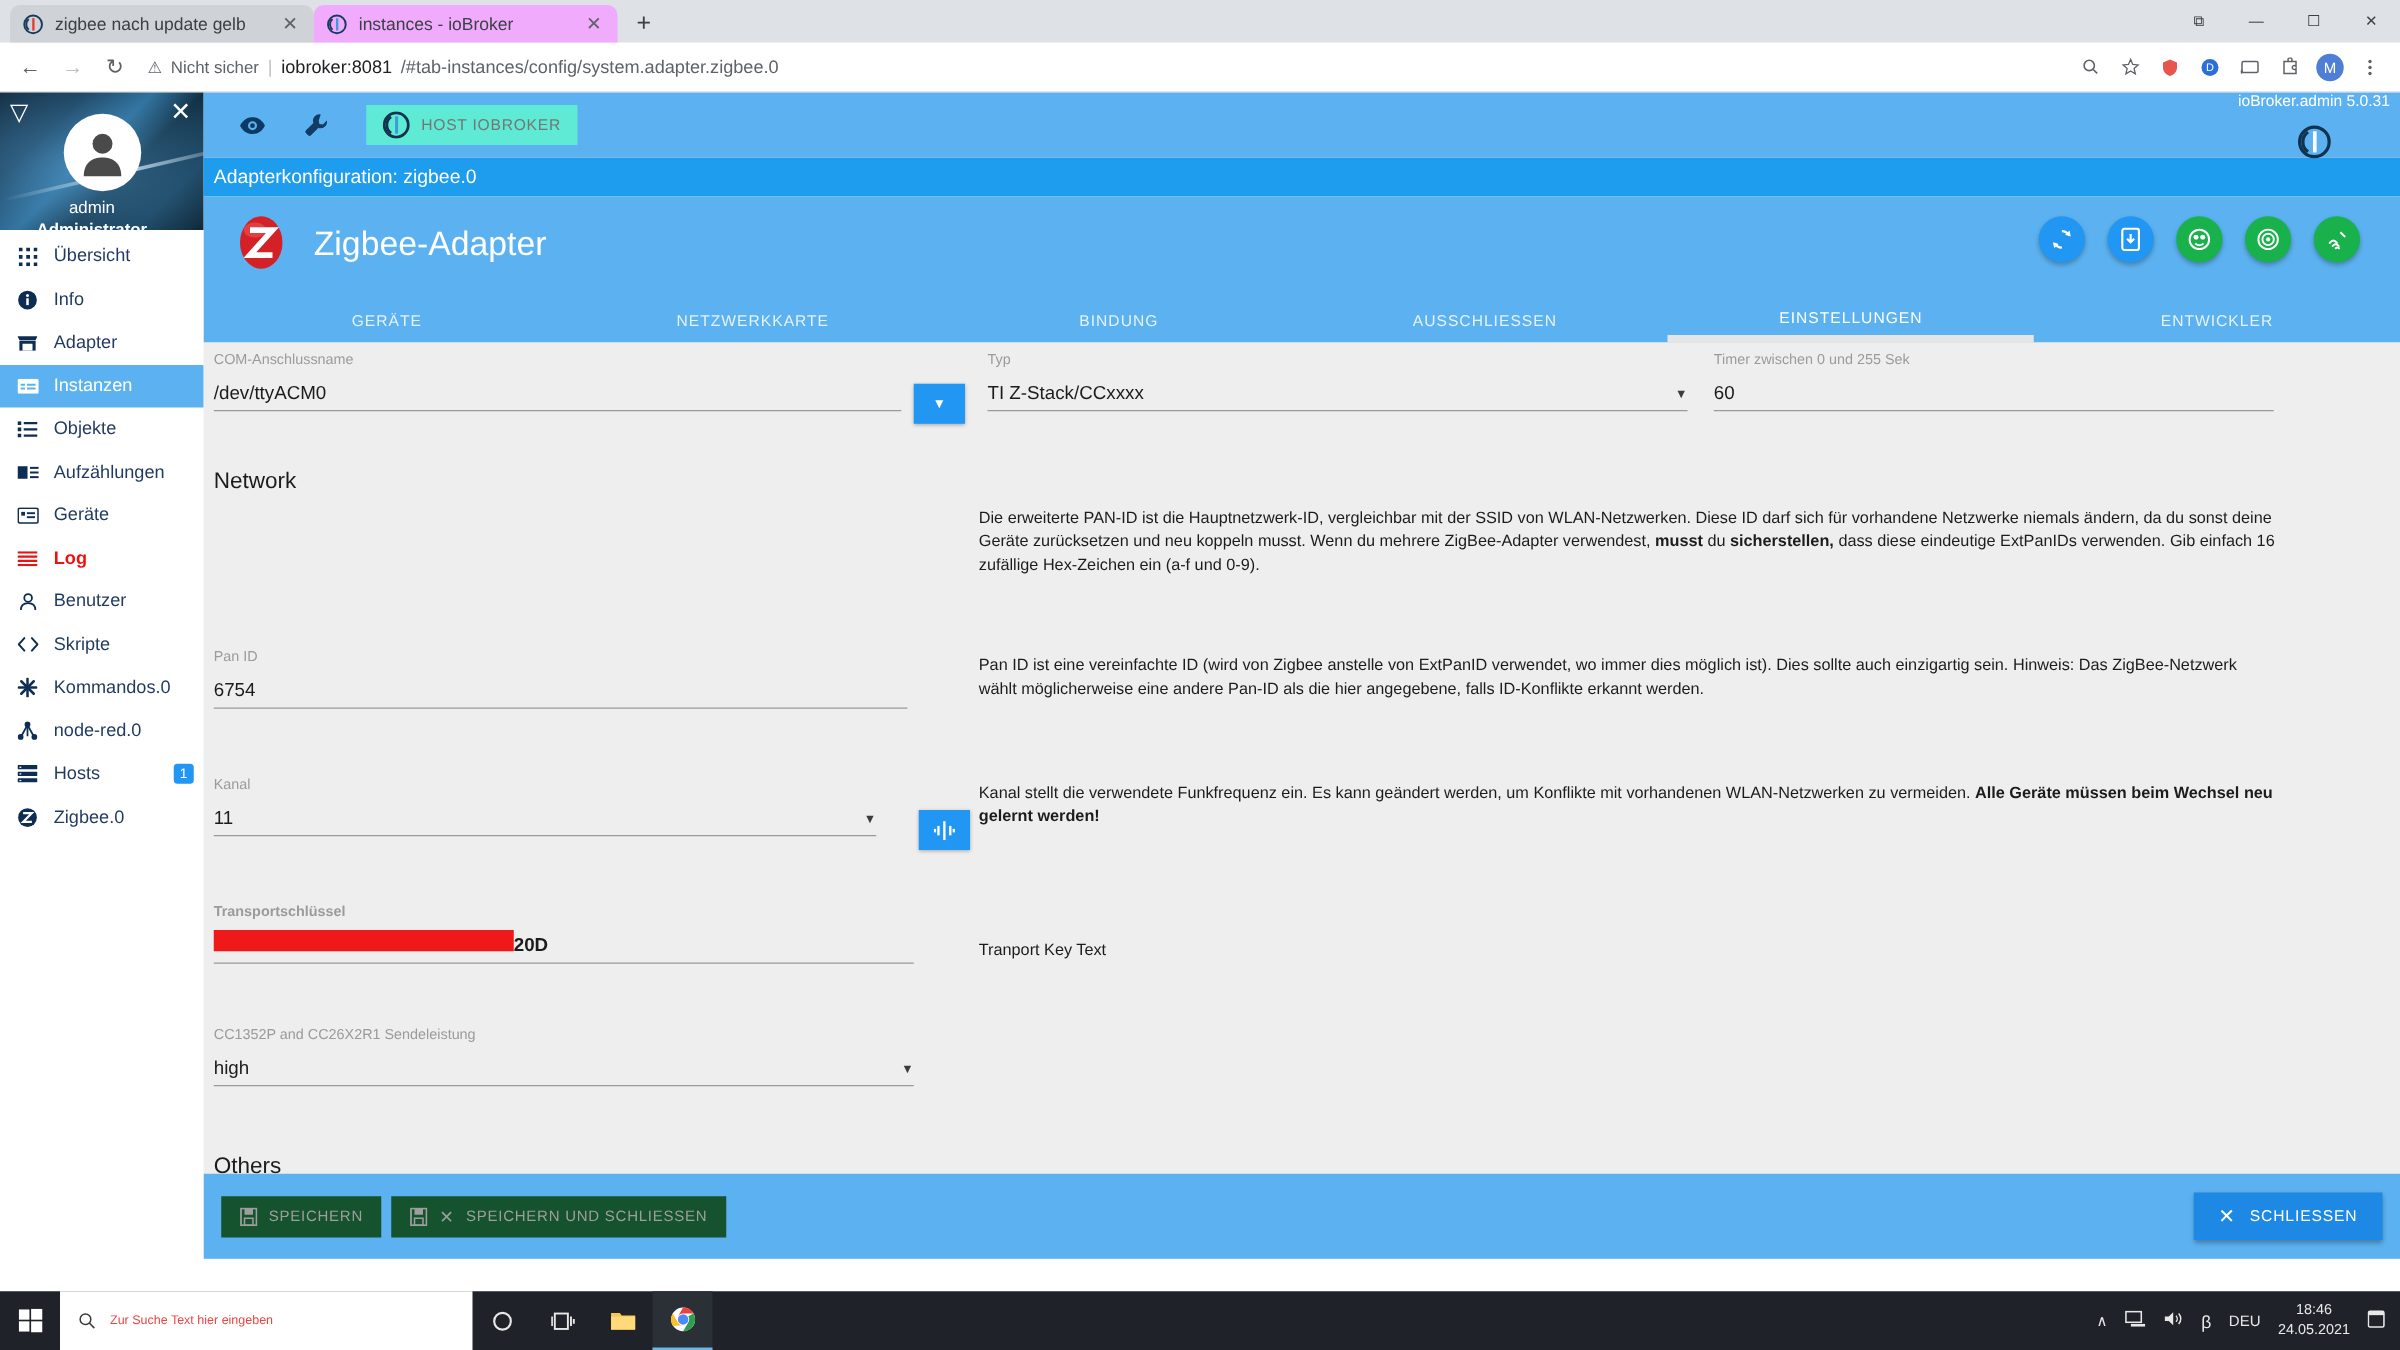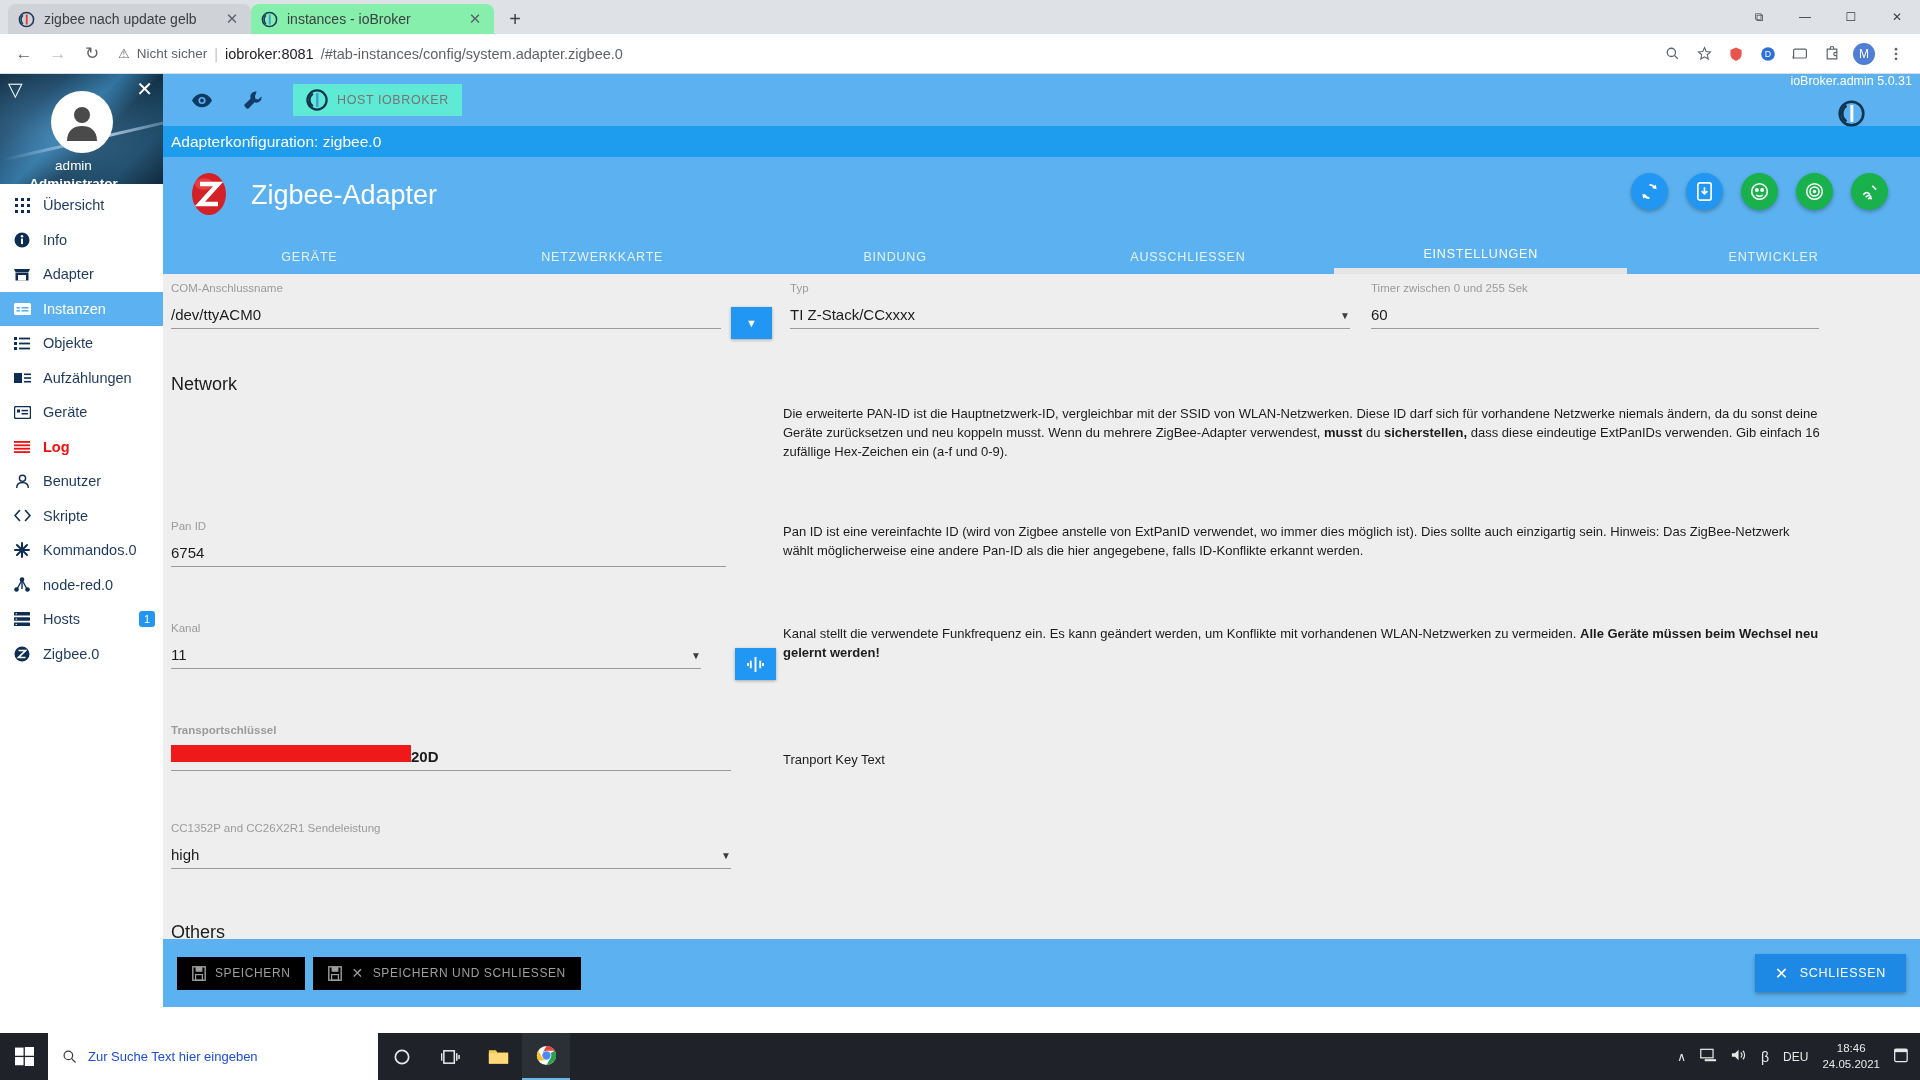--- a/index.html
+++ b/index.html
@@ -22,21 +22,21 @@
   .win-btn {
     width: 46px; height: 32px; display: flex; align-items: center;
     justify-content: center; font-size: 12px; color: #3c4043;
   }
   .tab {
     height: 30px; width: 243px; display: flex; align-items: center;
     padding: 0 10px; border-radius: 8px 8px 0 0; gap: 9px;
     font-size: 14px; color: #3c4043; position: relative;
   }
   .tab.inactive { background: #cfd2d6; }
-  .tab.active { background: #86efac; }
+  .tab.active { background: #f0abfc; }
   .tab-favicon { width: 17px; height: 17px; flex: 0 0 17px; position: relative; }
   .tab-title {
     flex: 1; white-space: nowrap; overflow: hidden;
     text-overflow: ellipsis; font-size: 14px;
   }
   .tab-close { font-size: 15px; color: #5f6368; width: 18px; text-align: center; }
   .newtab-btn {
     width: 30px; height: 30px; display: flex; align-items: center;
     justify-content: center; font-size: 20px; color: #3c4043; margin-left: 6px;
   }
@@ -202,21 +202,21 @@
   .desc {
     font-size: 13px; color: #1c1c1c; line-height: 1.48;
   }
   .desc b { font-weight: bold; }
 
   .bottombar {
     position: absolute; left: 0; right: 0; bottom: 0; height: 68px;
     background: #5cb2f0; display: flex; align-items: center; padding: 0 14px;
   }
   .btn-flat {
-    height: 33px; background: #000000; color: #9e9e9e; display: flex;
+    height: 33px; background: #14532d; color: #9e9e9e; display: flex;
     align-items: center; gap: 9px; padding: 0 15px; font-size: 12px;
     letter-spacing: .6px;
   }
   .btn-close-c {
     margin-left: auto; height: 38px; background: #1e88e5; color: #fff;
     display: flex; align-items: center; gap: 11px; padding: 0 20px;
     font-size: 12.5px; letter-spacing: .7px; box-shadow: 0 2px 4px rgba(0,0,0,.3);
   }
 
   
@@ -224,21 +224,21 @@
     position: absolute; left: 0; bottom: 0; width: 1920px; height: 47px;
     background: #1f2329; display: flex; align-items: center;
   }
   .start-btn {
     width: 48px; height: 47px; display: flex; align-items: center;
     justify-content: center;
   }
   .tb-search {
     width: 330px; height: 47px; background: #ffffff; display: flex;
     align-items: center; gap: 11px; padding-left: 14px;
-    font-size: 13px; color: #1d4ed8;
+    font-size: 10px; color: #ef4444;
   }
   .tb-app {
     width: 48px; height: 47px; display: flex; align-items: center;
     justify-content: center;
   }
   .tb-app.running { border-bottom: 2px solid #6cb6e8; background: #2b3037; }
   .tray {
     margin-left: auto; display: flex; align-items: center; gap: 14px;
     color: #e8e8e8; font-size: 12px; padding-right: 10px;
   }

